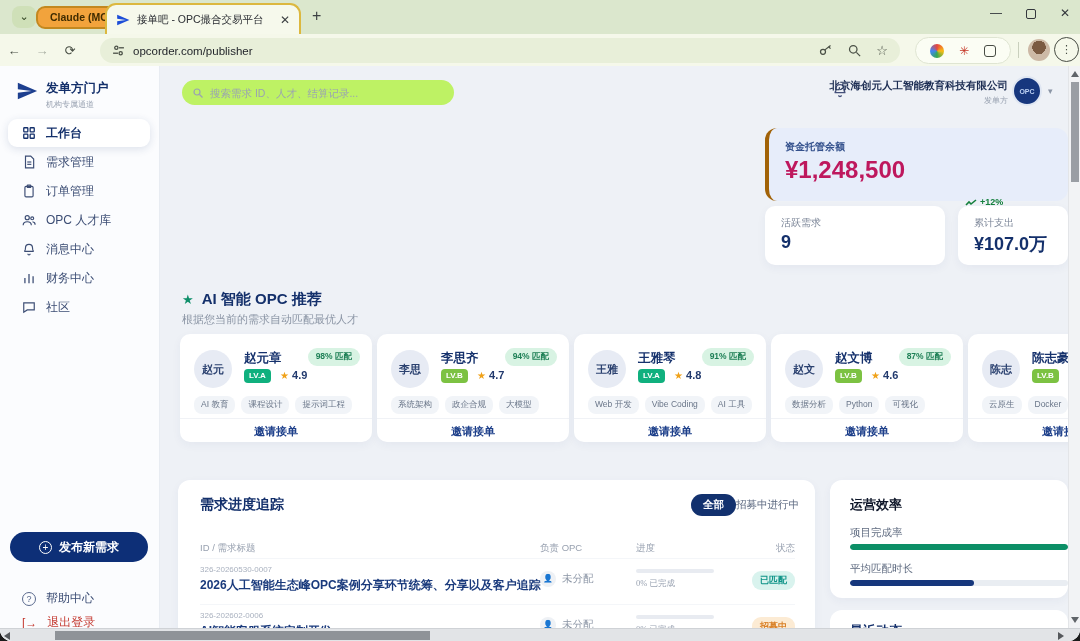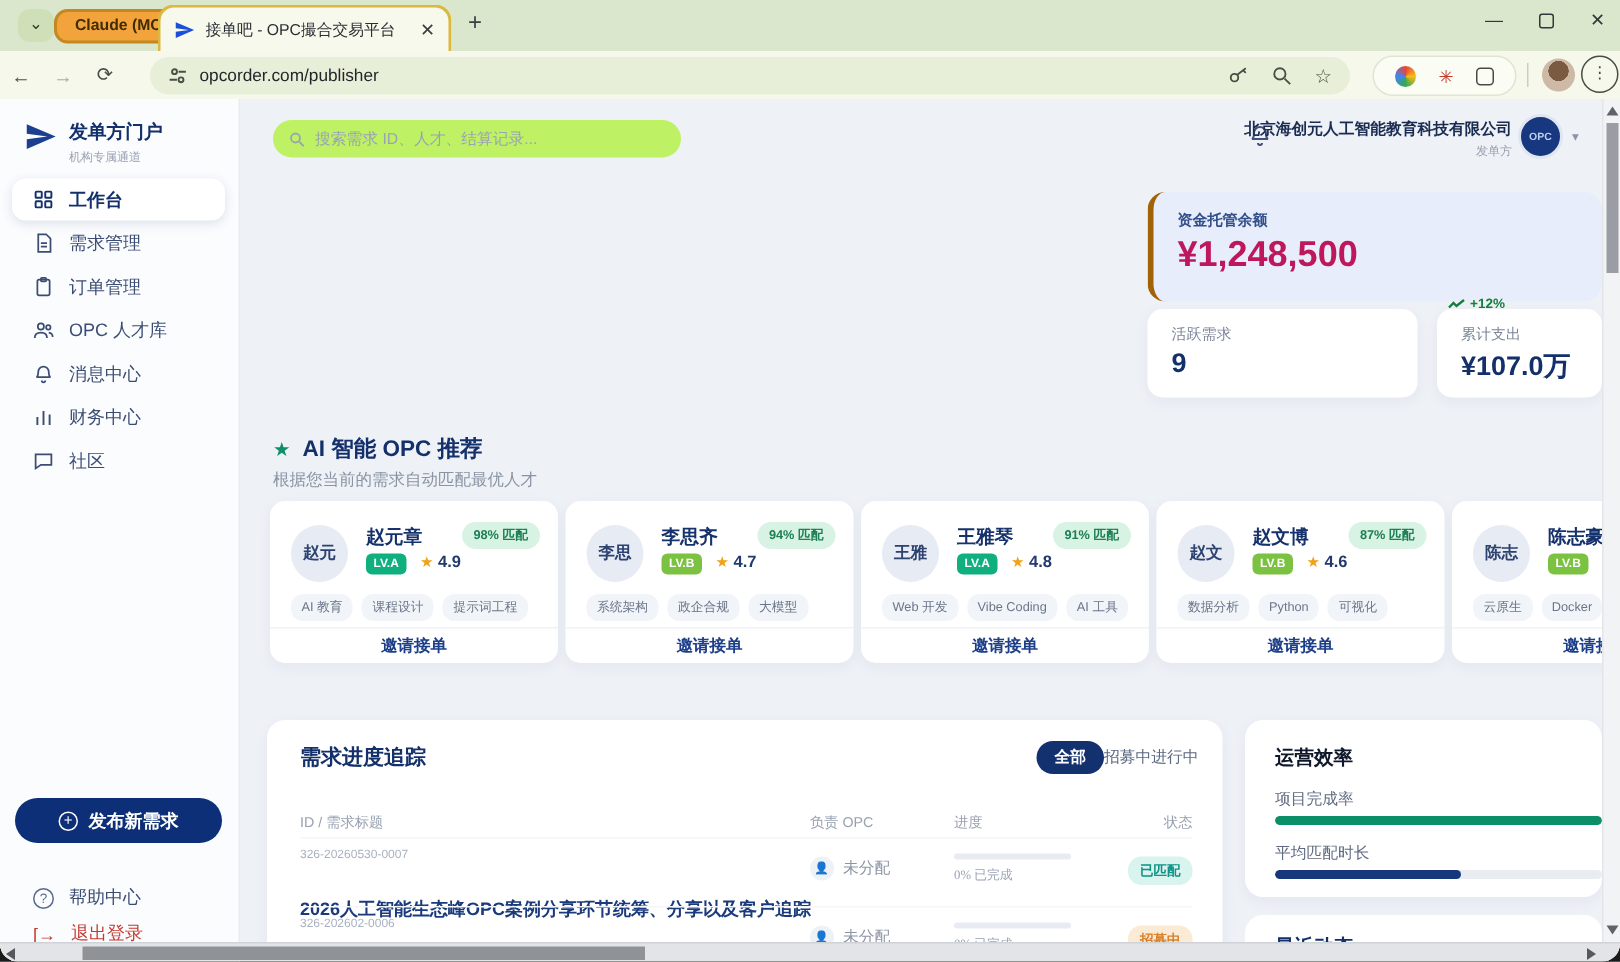--- a/index.html
+++ b/index.html
@@ -143,21 +143,21 @@
   .track .tabs { position:absolute; right:16px; top:14px; display:flex; align-items:center; }
   .track .tabs .t { font-size:10.5px; color:#5c6980; }
   .track .tabs .t.on { background:#12316e; color:#fff; border-radius:12px; padding:4px 12px; font-weight:bold; }
   .cols { position:absolute; left:22px; right:20px; top:62px; font-size:9.5px; color:#98a1b0; }
   .cols .c2 { position:absolute; left:340px; top:0; }
   .cols .c3 { position:absolute; left:436px; top:0; }
   .cols .c4 { position:absolute; right:0; top:0; }
   .trow { position:absolute; left:22px; right:20px; height:44px; border-top:1px solid #f4f6f9; }
   .trow .rid { position:absolute; left:0; top:6px; font-size:8px; color:#a9b1bf; }
   .trow .rtitle { position:absolute; left:0; top:18px; font-size:12px; font-weight:bold; color:#1a3a7c;
-                  white-space:nowrap;margin-top:21px; }
+                  white-space:nowrap; }
   .trow .ropc { position:absolute; left:340px; top:12px; display:flex; gap:6px; align-items:center;
                 font-size:10.5px; color:#8b95a5; }
   .trow .ropc .pc { width:16px; height:16px; border-radius:50%; background:#eef1f5; color:#aab2bf;
                     font-size:8px; text-align:center; line-height:16px; }
   .trow .rprog { position:absolute; left:436px; top:10px; width:90px; }
   .trow .bar { width:78px; height:4px; border-radius:2px; background:#e8ebf1; }
   .trow .pl { font-size:8.5px; color:#9aa3b2; margin-top:5px;font-family:Liberation Serif, serif; }
   .trow .badge { position:absolute; right:0; top:12px; font-size:9px; font-weight:bold; border-radius:9px;
                  padding:3px 8px; }
   .badge.matched { background:#d9f3ee; color:#0f9488; }

